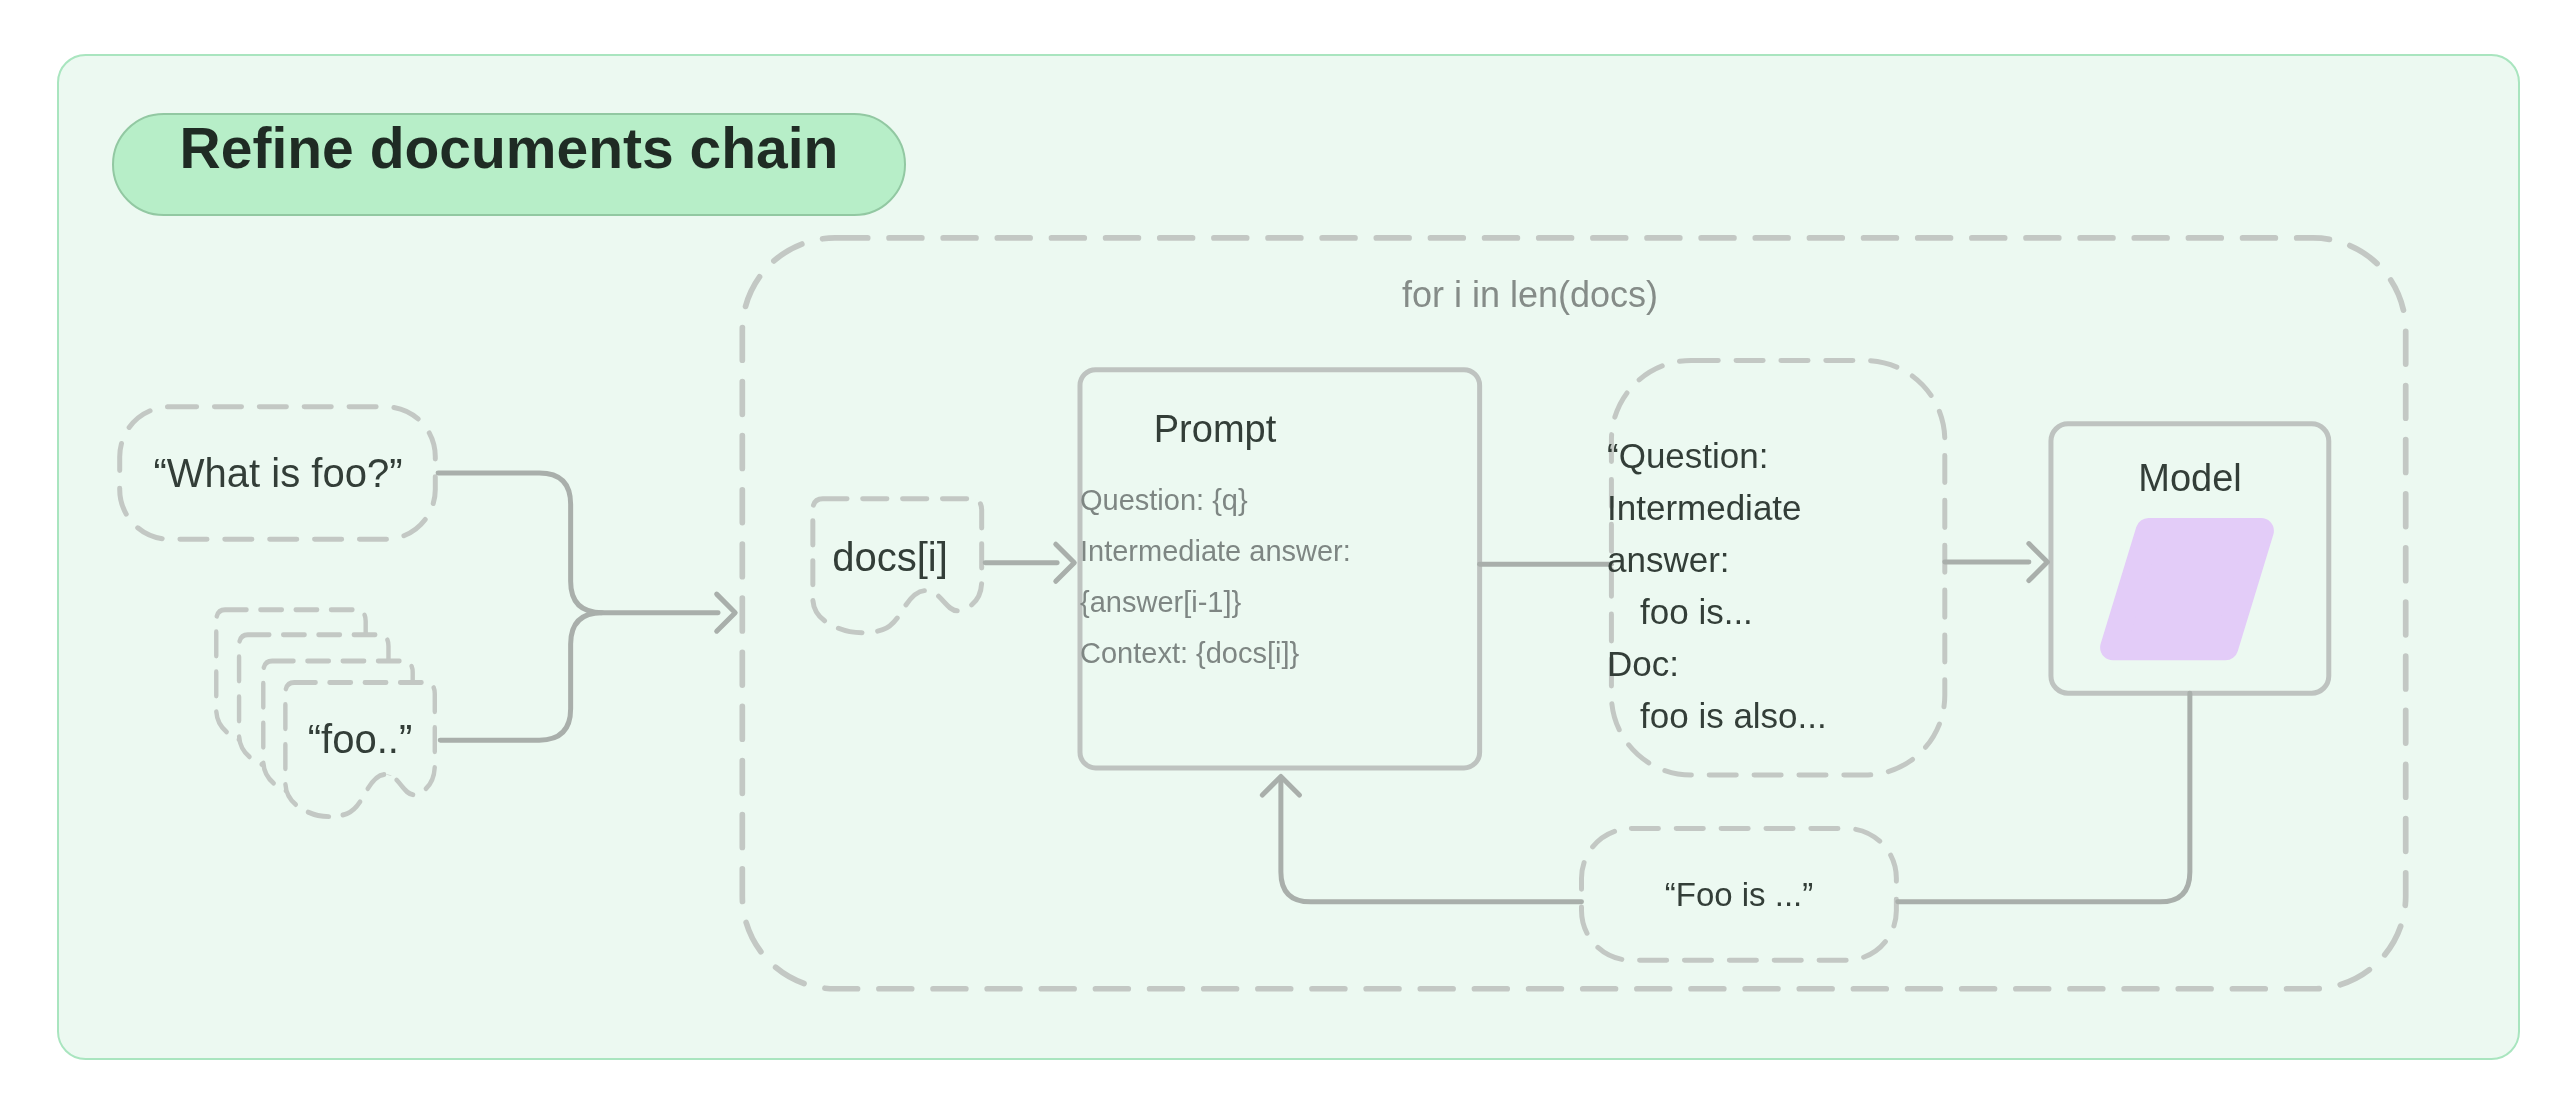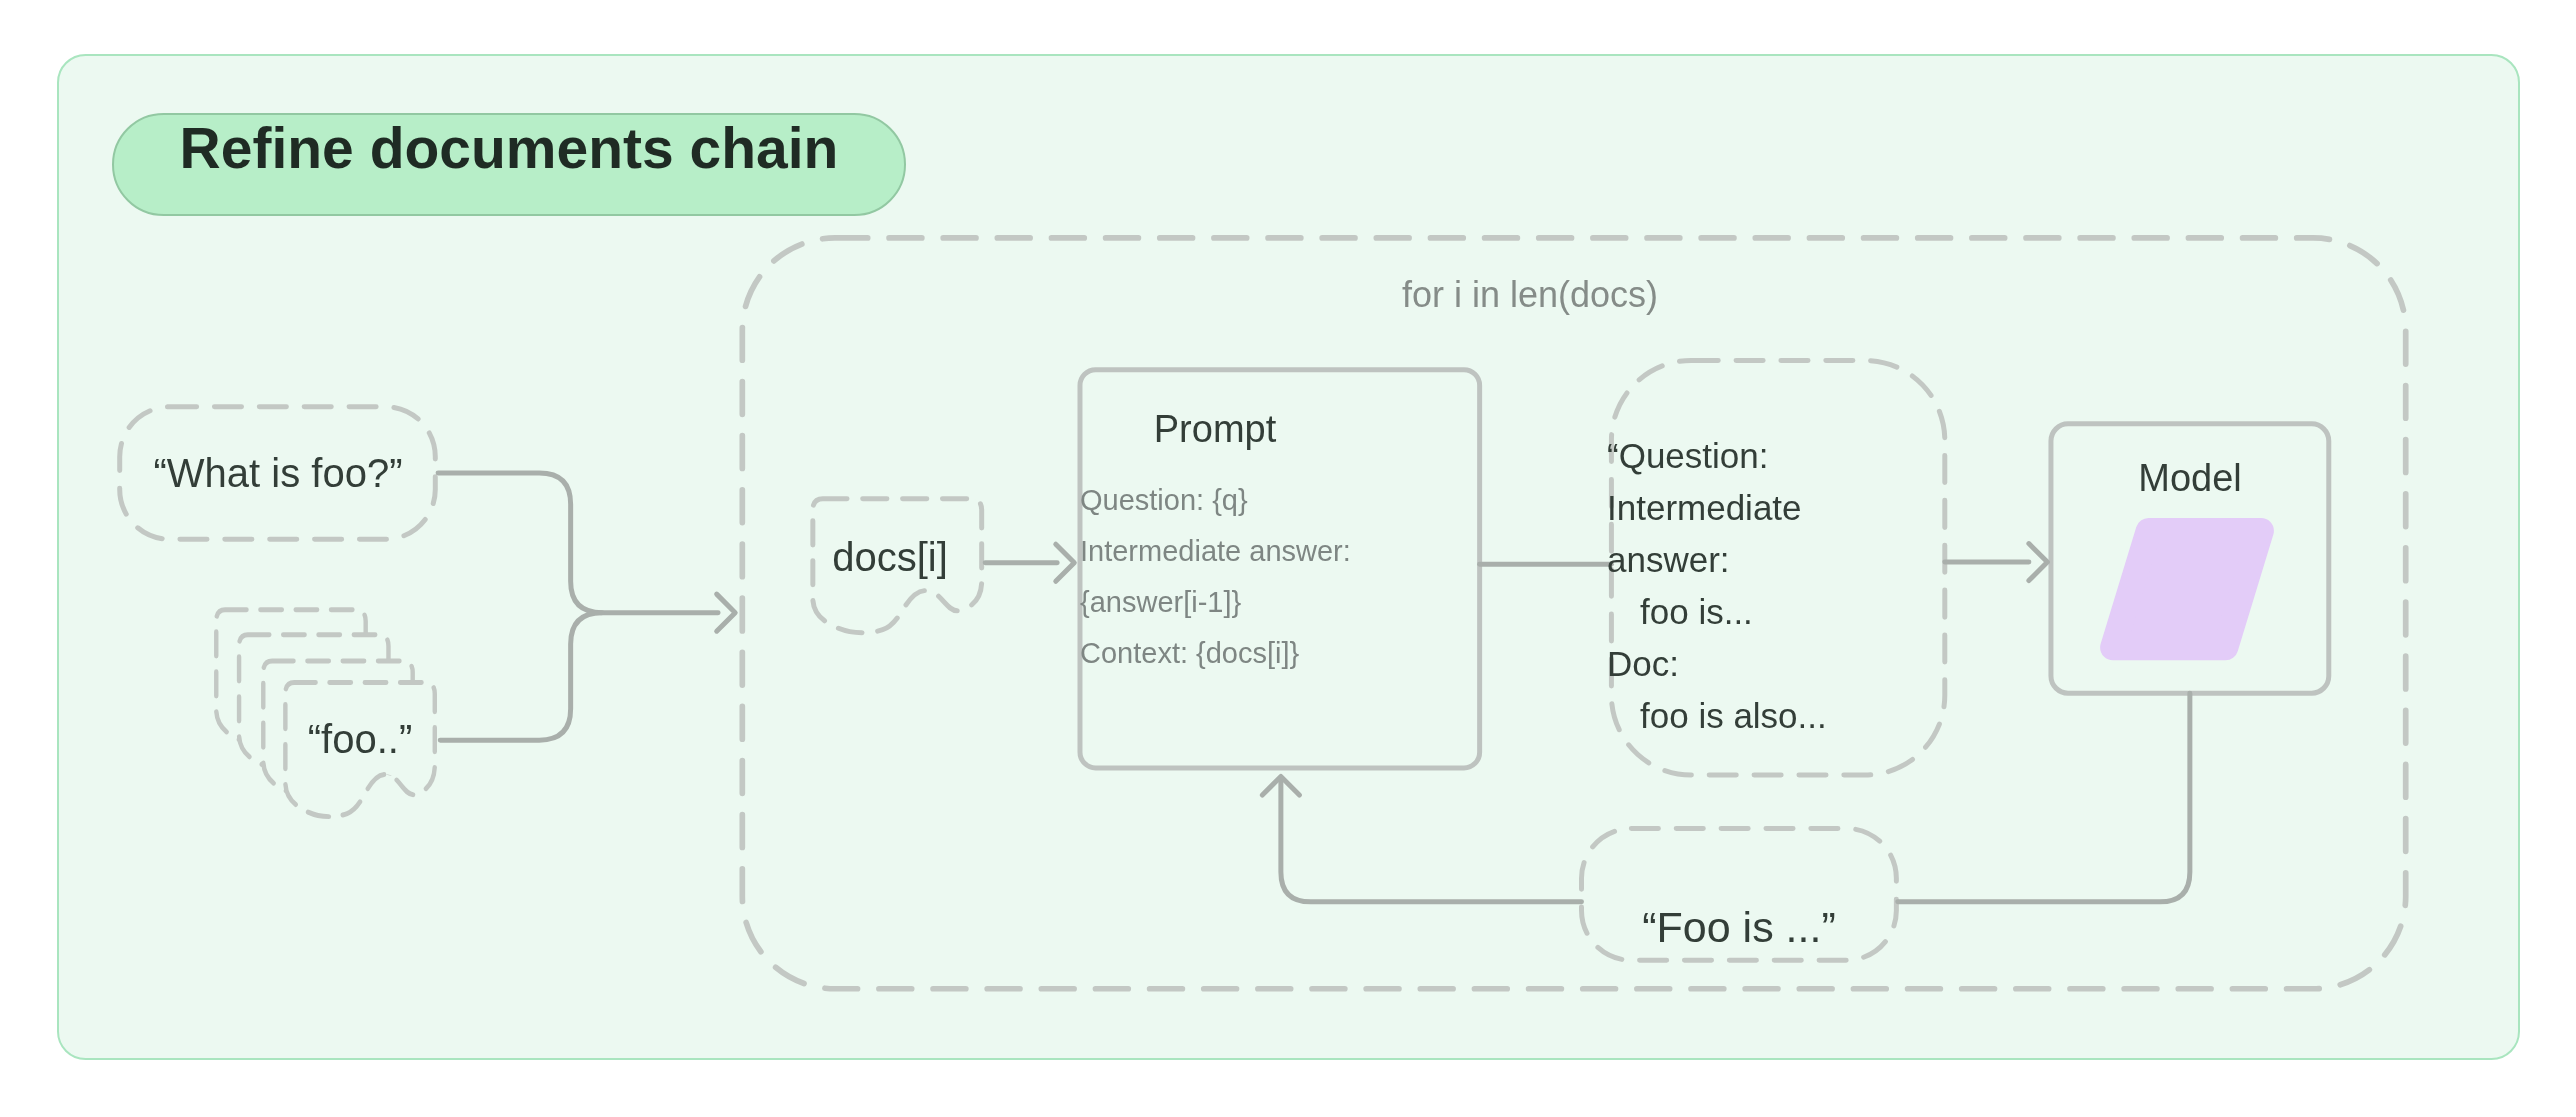--- a/index.html
+++ b/index.html
@@ -74,21 +74,21 @@
   .qnode-text {
     position: absolute;
     left: 1607px; top: 390px;
     font-size: 35px;
     line-height: 52px;
     color: var(--dark-text, #333e38);
     white-space: nowrap;
     margin-top: 40px;
   }
   .qnode-text .indent { padding-left: 33px; }
-  .answer-label { font-size: 43px; margin-top: 32px; }
+  .answer-label { font-size: 33px; }
 
   
   .dashrect {
     stroke: var(--dash-gray, #c3c8c4);
     stroke-width: 7;
     fill: none;
     stroke-linecap: round;
     stroke-dasharray: 38 25;
   }
   .dashrect-big {

